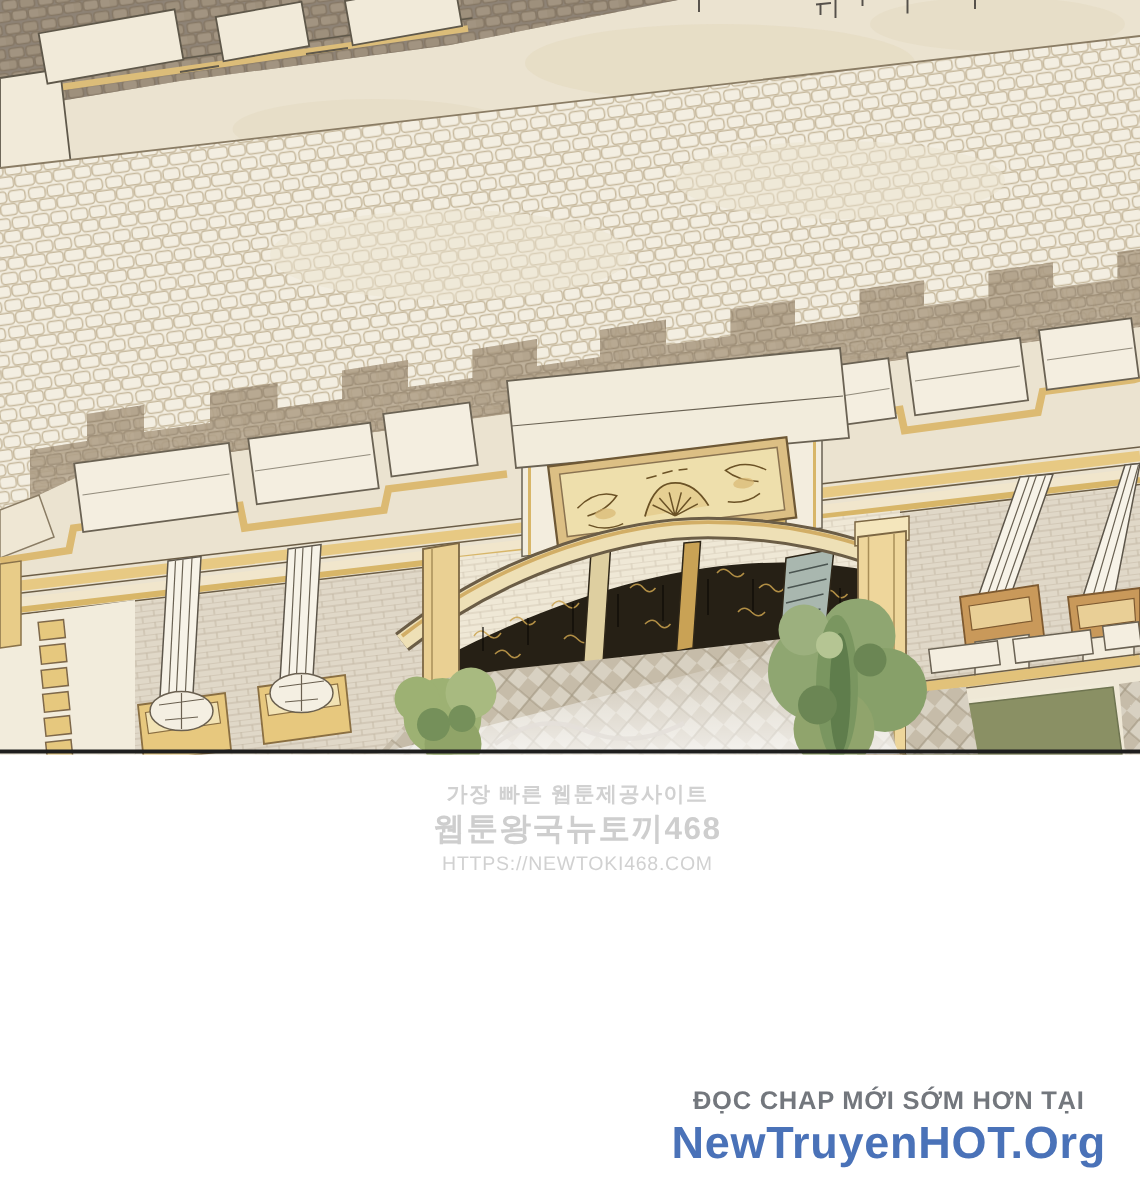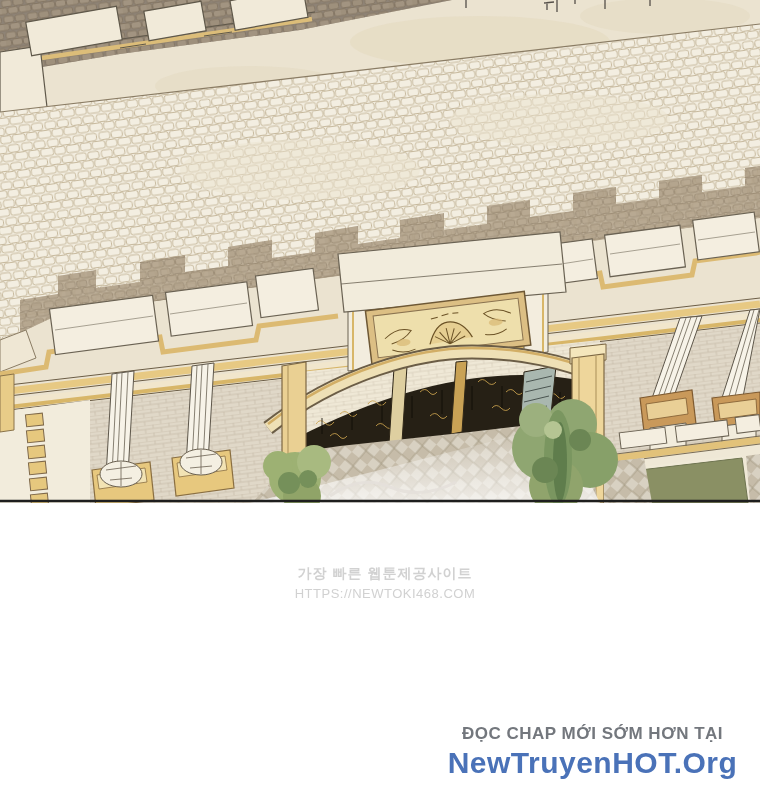--- a/index.html
+++ b/index.html
@@ -1,19 +1,19 @@
 <!DOCTYPE html>
 <html><head>
 <meta charset="utf-8">
 <style>
   html,body{margin:0;padding:0;}
   body{width:760px;height:800px;background:#ffffff;font-family:"Liberation Sans",sans-serif;overflow:hidden;}
   .page{position:relative;width:760px;height:800px;background:#ffffff;}
   .panel{position:absolute;left:0;top:0;width:760px;height:503px;}
-  .watermark{position:absolute;left:240px;top:518px;width:290px;text-align:center;color:#c9c9c9;user-select:none;margin-top:44px;}
+  .watermark{position:absolute;left:240px;top:518px;width:290px;text-align:center;color:#c9c9c9;user-select:none;}
   .watermark .wm1{font-size:14px;font-weight:bold;letter-spacing:1px;opacity:.85;line-height:22px;}
   .watermark .wm2{font-size:21px;font-weight:bold;letter-spacing:1px;opacity:.9;line-height:26px;}
   .watermark .wm3{font-size:13px;font-weight:normal;letter-spacing:.5px;opacity:.85;line-height:20px;}
   .footer{position:absolute;left:420px;top:722px;width:345px;text-align:center;}
   .footer .notice{font-size:17px;font-weight:bold;letter-spacing:.5px;color:#73777d;line-height:24px;}
   .footer .site{font-size:30px;font-weight:bold;letter-spacing:.5px;color:#4a72b8;line-height:34px;}
 </style>
 </head>
 <body>
 
@@ -268,20 +268,21 @@
       </g>
 
       <path d="M330,496 q30,-22 60,-9 q32,13 66,-5" stroke="#e4e0da" stroke-width="3" fill="none" opacity="0.9"></path>
 
       <line x1="0" y1="501" x2="760" y2="501" stroke="#1e1e1e" stroke-width="2.6"></line>
     </g>
   </svg>
 
   <div class="watermark" style="color: rgb(201, 201, 201);">
     <div class="wm1">가장 빠른 웹툰제공사이트</div>
+    <div class="wm2">웹툰왕국뉴토끼468</div>
     <div class="wm3">HTTPS://NEWTOKI468.COM</div>
   </div>
 
   <div class="footer">
     <div class="notice" style="color: rgb(115, 119, 125);">ĐỌC CHAP MỚI SỚM HƠN TẠI</div>
     <div class="site" style="color: rgb(74, 114, 184);">NewTruyenHOT.Org</div>
   </div>
 
 </div>
 

